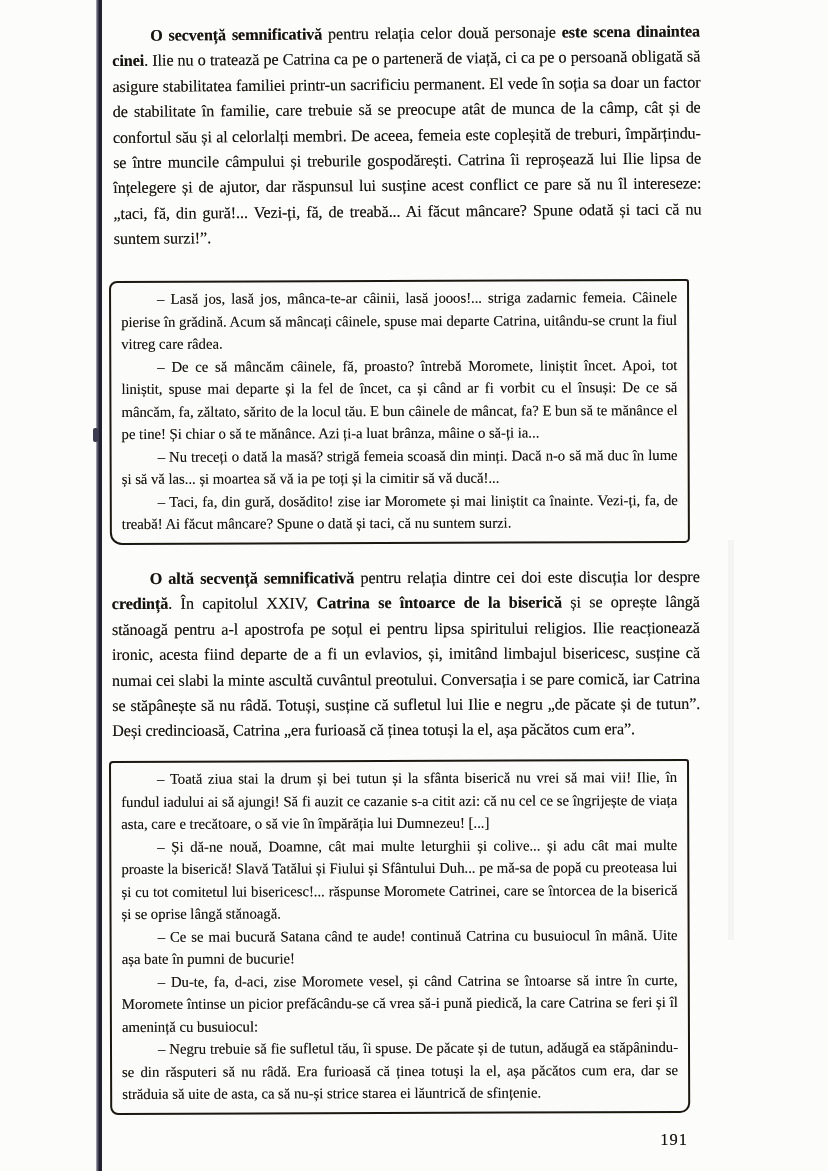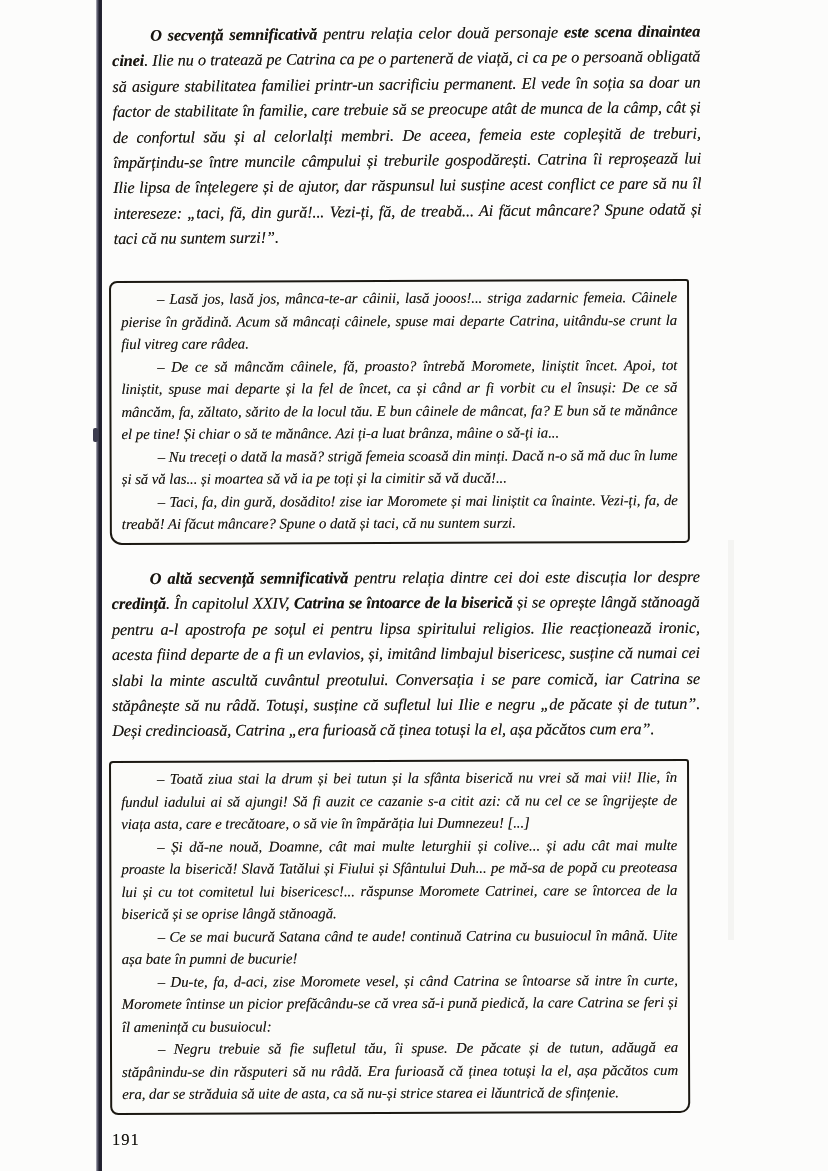--- a/index.html
+++ b/index.html
@@ -41,21 +41,20 @@
     top: 540px;
     width: 6px;
     height: 400px;
     background: #f4f4f2;
   }
   .content {
     position: absolute;
     left: 112px;
     top: 24px;
     width: 588px;
-    font-style: italic;
   }
   p.analysis {
     margin: 0;
     font-size: 16.2px;
     line-height: 25.4px;
     text-align: justify;
     text-indent: 38px;
     letter-spacing: -0.1px;
     text-shadow: 0 0 0.5px rgba(20, 16, 10, 0.55);
   }
@@ -82,21 +81,21 @@
     text-align: justify;
     text-indent: 36px;
     letter-spacing: -0.05px;
     text-shadow: 0 0 0.45px rgba(20, 16, 10, 0.5);
   }
   .pagenum {
     position: absolute;
     left: 112px;
     top: 1130px;
     width: 576px;
-    text-align: left;
+    text-align: right;
     font-size: 16.5px;
     letter-spacing: 1px;
     color: #17140f;
     text-shadow: 0 0 0.5px rgba(20, 16, 10, 0.55);
   }
 </style>
 </head>
 <body>
 
 <div class="spine"></div>

